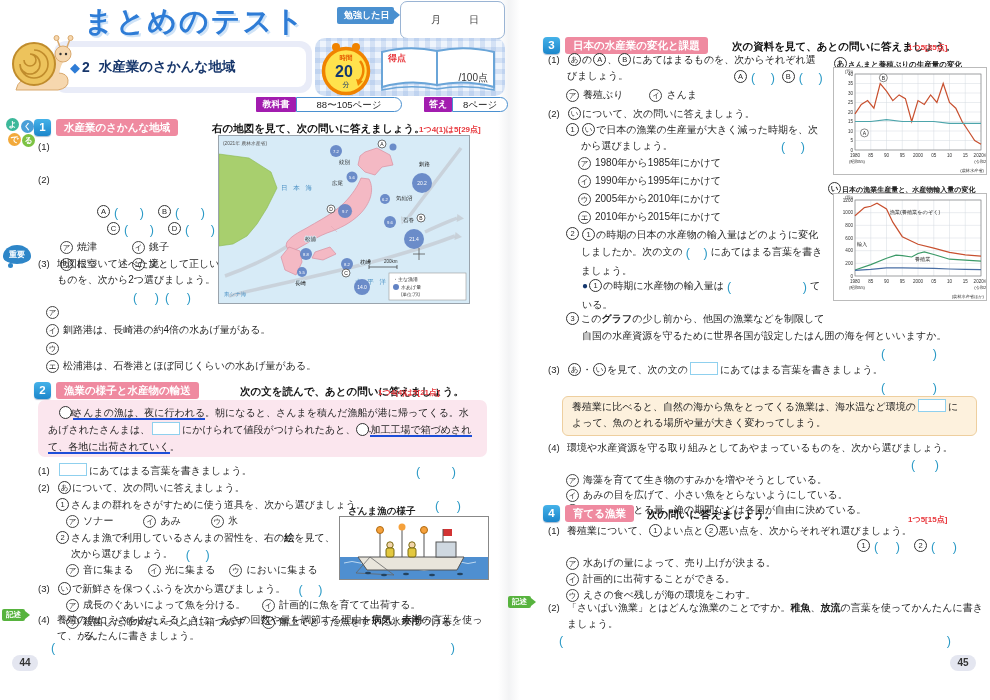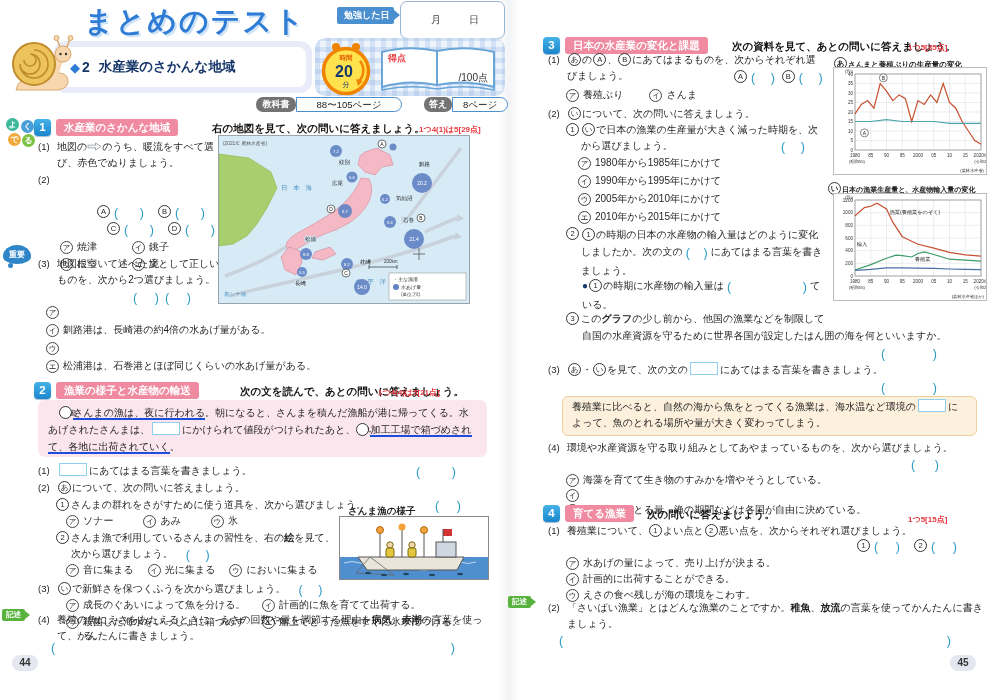--- a/index.html
+++ b/index.html
@@ -31,22 +31,22 @@
   .ansil::before{content:"(";}
   .ansil::after{content:")";}
   .ansbig{font-size:13px;}
   .opt{display:flex;align-items:flex-start;}
   .optrow{position:absolute;display:flex;font-size:10px;}
   .optcol{position:absolute;display:flex;flex-direction:column;font-size:10px;}
   .optgrid{position:absolute;display:grid;font-size:10px;row-gap:3px;}
   .psgbox{position:absolute;background:#fbe6ee;border-radius:7px;}
   .psg{position:absolute;font-size:10px;line-height:17px;white-space:normal;text-indent:1em;}
   .orgbox{position:absolute;background:#fdf1dd;border:1px solid #eecf9f;border-radius:6px;}
-  .bluelab{position:absolute;background:#737373;color:#fff;font-size:9px;font-weight:bold;
-           text-align:center;border-radius:7px;line-height:15px;}
+  .bluelab{position:absolute;background:#a21caf;color:#fff;font-size:9px;font-weight:bold;
+           text-align:center;border-radius:1px;line-height:15px;}
   .refval{position:absolute;background:#fff;border:1.2px solid #4a90d0;border-radius:0 8px 8px 0;
           font-size:9.5px;text-align:center;line-height:13px;}
   .pagenum{position:absolute;background:#e4e6f0;border-radius:8px;width:26px;height:16px;
            text-align:center;line-height:16px;font-size:10px;font-weight:bold;color:#333;}
   #logo{position:absolute;left:84px;top:2px;font-size:29px;font-weight:800;color:#2e7cd6;
         letter-spacing:2px;text-shadow:2px 2px 0 #cfe3f7;}
   #band{position:absolute;left:54px;top:41px;width:258px;height:52px;background:#e9ecf8;
         border-radius:12px;}
   #bandin{position:absolute;left:60px;top:47px;width:246px;height:40px;background:#fff;
         border-radius:8px;display:flex;align-items:center;padding-left:10px;box-sizing:border-box;}
@@ -144,23 +144,20 @@
 <div class="icon-kijutsu" style="left:2px;top:609px">記述</div>
 <div class="icon-kijutsu" style="left:508px;top:596px">記述</div>
 
 <div class="qnum" style="left:34px;top:119px">1</div>
 <div class="qtitle" style="left:56px;top:119px">水産業のさかんな地域</div>
 <div class="t lead" style="left:212px;top:120px">右の地図を見て、次の問いに答えましょう。</div>
 <div class="t pts" style="left:419px;top:122px">1つ4(1)は5[29点]</div>
 
 <div class="item" style="left:38px;top:139px;width:181px">
   <span class="no">(1)</span>
-    <div class="bd"><span>地図の</span><svg width="15" height="9" viewBox="0 0 15 9" style="vertical-align:-1px">
-        <path d="M1 3.2h7.5V1l5.5 3.5-5.5 3.5V5.8H1z" fill="#fff" stroke="#8a9099" stroke-width="0.8"></path>
-      </svg><span>のうち、暖流をすべて選び、赤色でぬりましょう。</span></div>
 </div>
 <div class="item" style="left:38px;top:172px;width:181px">
   <span class="no">(2)</span>
 </div>
 <div class="t" style="left:96px;top:204px"><span class="cl">A</span><span class="ansil" style="width: 30px;"></span><span>　</span><span class="cl">B</span><span class="ansil" style="width: 30px;"></span></div>
 <div class="t" style="left:106px;top:221px"><span class="cl">C</span><span class="ansil" style="width: 30px;"></span><span>　</span><span class="cl">D</span><span class="ansil" style="width: 30px;"></span></div>
 <div class="optgrid" style="left:60px;top:240px;grid-template-columns:72px auto">
     <div class="opt">
       <span class="kc">ア</span>
       <span>焼津</span>
@@ -464,20 +461,21 @@
     <div class="bd" style="white-space:nowrap"><span>環境や水産資源を守る取り組みとしてあやまっているものを、次から選びましょう。</span></div>
 </div>
 <div class="t" style="left:908px;top:456px"><span class="ansil" style="width:28px"></span></div>
 <div class="optcol" style="left:566px;top:473px;row-gap:1px">
     <div class="opt">
       <span class="kc">ア</span>
       <span>海藻を育てて生き物のすみかを増やそうとしている。</span>
     </div>
     <div class="opt">
       <span class="kc">イ</span>
+      <span>あみの目を広げて、小さい魚をとらないようにしている。</span>
     </div>
     <div class="opt">
       <span class="kc">ウ</span>
       <span>漁船の数やとる量、漁の期間などは各国が自由に決めている。</span>
     </div>
   </div>
 
 <div class="t cht" style="left:833px;top:57px"><span class="ch">あ</span><span>さんまと養殖ぶりの生産量の変化</span></div>
 <svg id="chartA" style="position:absolute;left:833px;top:67px;background:#fff;border:0.5px solid #bbb" width="152" height="106">
     <line x1="21" y1="6" x2="21" y2="82" stroke="#d4dae0" stroke-width="0.5"></line>

